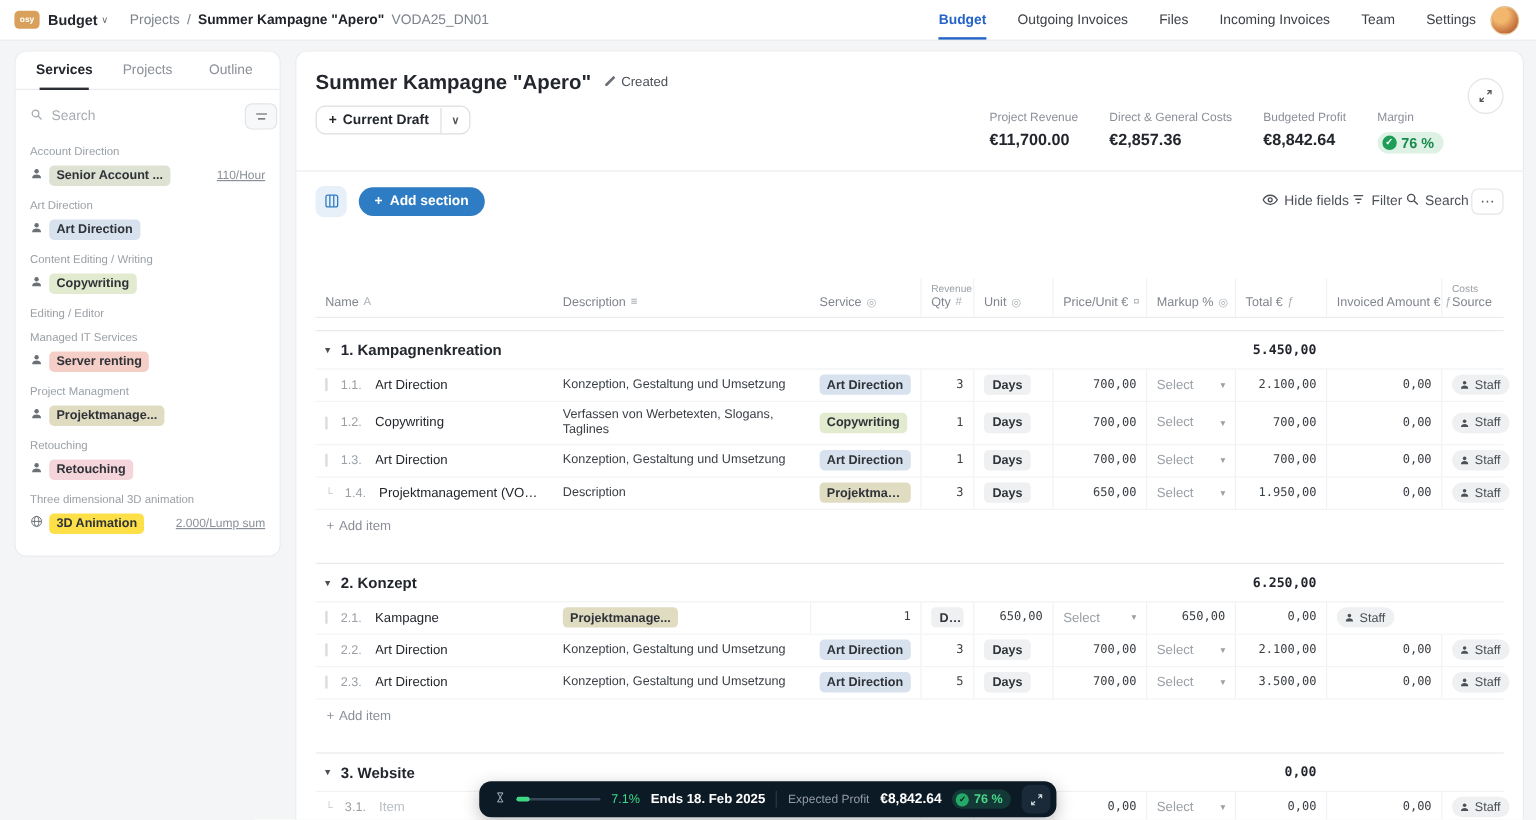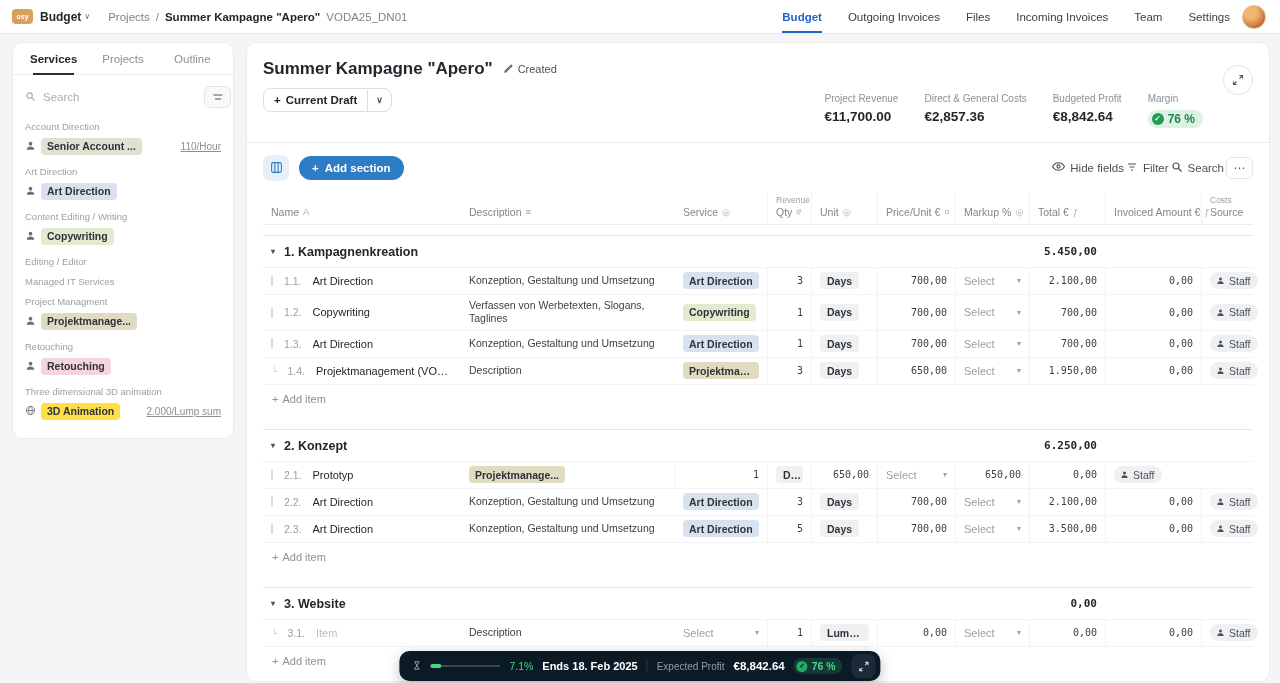--- a/index.html
+++ b/index.html
@@ -59,21 +59,21 @@
   .toolbar { display:flex; align-items:center; gap:10px; padding:12px 0 11px; border-top:1px solid #ececee; margin:14px -16px 0; padding-left:16px; padding-right:16px; }
   .board-btn { width:26px; height:26px; border-radius:7px; background:#e7f0f9; color:#2e7cc4; display:flex; align-items:center; justify-content:center; cursor:pointer; }
   .add-section { background:#2e7cc4; color:#fff; font-size:11.5px; font-weight:600; border-radius:14px; padding:6px 13px; display:flex; gap:6px; align-items:center; border:0; cursor:pointer; }
   .tb-right { margin-left:auto; display:flex; align-items:center; gap:2px; color:#4c5158; font-size:11.5px; }
   .tb-item { display:flex; align-items:center; gap:5px; cursor:pointer; }
   .more-btn { width:27px; height:22px; border:1px solid #e3e4e6; border-radius:6px; display:flex; align-items:center; justify-content:center; color:#555; background:#fff; cursor:pointer; font-size:12px; }
 
   
   .grid { display:grid; grid-template-columns:198px 214px 92px 44px 66px 78px 74px 76px 96px 52px; }
   .thead { color:#80868e; font-size:10.5px; border-bottom:1px solid #ececee; }
-  .th { display:flex; flex-direction:column; justify-content:flex-end; padding:1px 8px 6px; min-height:32px; }
+  .th { display:flex; flex-direction:column; justify-content:flex-end; padding:1px 8px 6px; min-height:32px;margin-top:40px; }
   .th .grp { font-size:8.5px; color:#9aa0a6; height:11px; }
   .th .lab { display:flex; gap:4px; align-items:center; white-space:nowrap; }
   .th .hic { color:#aab0b6; font-size:9.5px; }
   .vl { border-left:1px solid #f1f2f3; }
 
   .section { border-top:1px solid #e8e9eb; margin-top:16px; }
   .section.first { margin-top:10px; }
   .sec-head { padding:9px 0 8px; border-bottom:1px solid #f1f2f3; align-items:center; cursor:pointer; }
   .sec-title { grid-column:1/4; display:flex; align-items:center; gap:9px; padding:0 8px; font-size:12.5px; font-weight:700; }
   .sec-caret { font-size:8px; color:#4c5158; }
@@ -179,20 +179,28 @@
             <circle cx="12" cy="8" r="4"></circle>
             <path d="M4 20c0-4 4-6 8-6s8 2 8 6v1H4z"></path>
           </svg></span>
       <span class="svc-badge" style="background: rgb(226, 235, 207);">Copywriting</span>
       <span class="svc-rate"></span>
     </div>
 
     <div class="cat">Editing / Editor</div>
 
     <div class="cat">Managed IT Services</div>
+    <div class="svc-row">
+      <span><svg width="11" height="11" viewBox="0 0 24 24" fill="currentColor">
+            <circle cx="12" cy="8" r="4"></circle>
+            <path d="M4 20c0-4 4-6 8-6s8 2 8 6v1H4z"></path>
+          </svg></span>
+      <span class="svc-badge" style="background: rgb(245, 207, 199);">Server renting</span>
+      <span class="svc-rate"></span>
+    </div>
 
     <div class="cat">Project Managment</div>
     <div class="svc-row">
       <span><svg width="11" height="11" viewBox="0 0 24 24" fill="currentColor">
             <circle cx="12" cy="8" r="4"></circle>
             <path d="M4 20c0-4 4-6 8-6s8 2 8 6v1H4z"></path>
           </svg></span>
       <span class="svc-badge" style="background: rgb(224, 220, 194);">Projektmanage...</span>
       <span class="svc-rate"></span>
     </div>
@@ -525,21 +533,21 @@
             <span class="sec-caret">▾</span>
             <span><span>2.</span> <span>Konzept</span></span>
           </div>
         <div class="sec-total">6.250,00</div>
       </div>
 
       <div class="grid trow">
         <div class="cell">
             <span class="handle"></span>
             <span class="rownum">2.1.</span>
-            <span class="rowname">Prototyp</span>
+            <span class="rowname">Kampagne</span>
           </div>
         <div class="cell">
             <span class="badge" style="background: rgb(224, 220, 194);">Projektmanage...</span>
           </div>
         <div class="cell r vl">1</div>
         <div class="cell vl">
             <span class="unit-pill">Days</span>
           </div>
         <div class="cell r vl">650,00</div>
         <div class="cell vl selcell">

